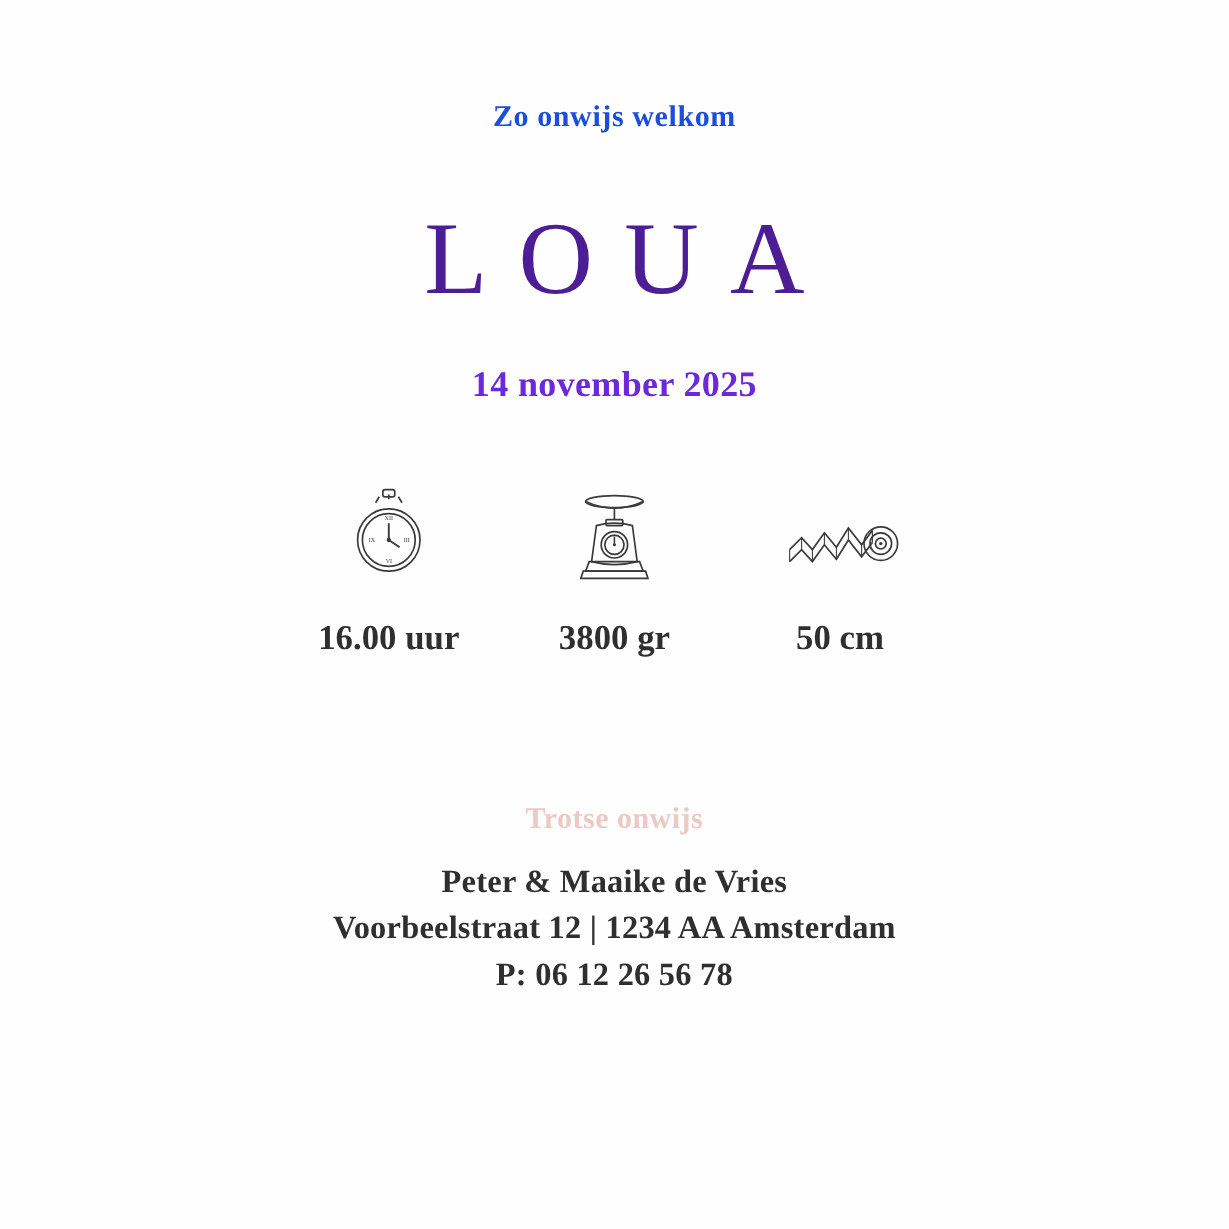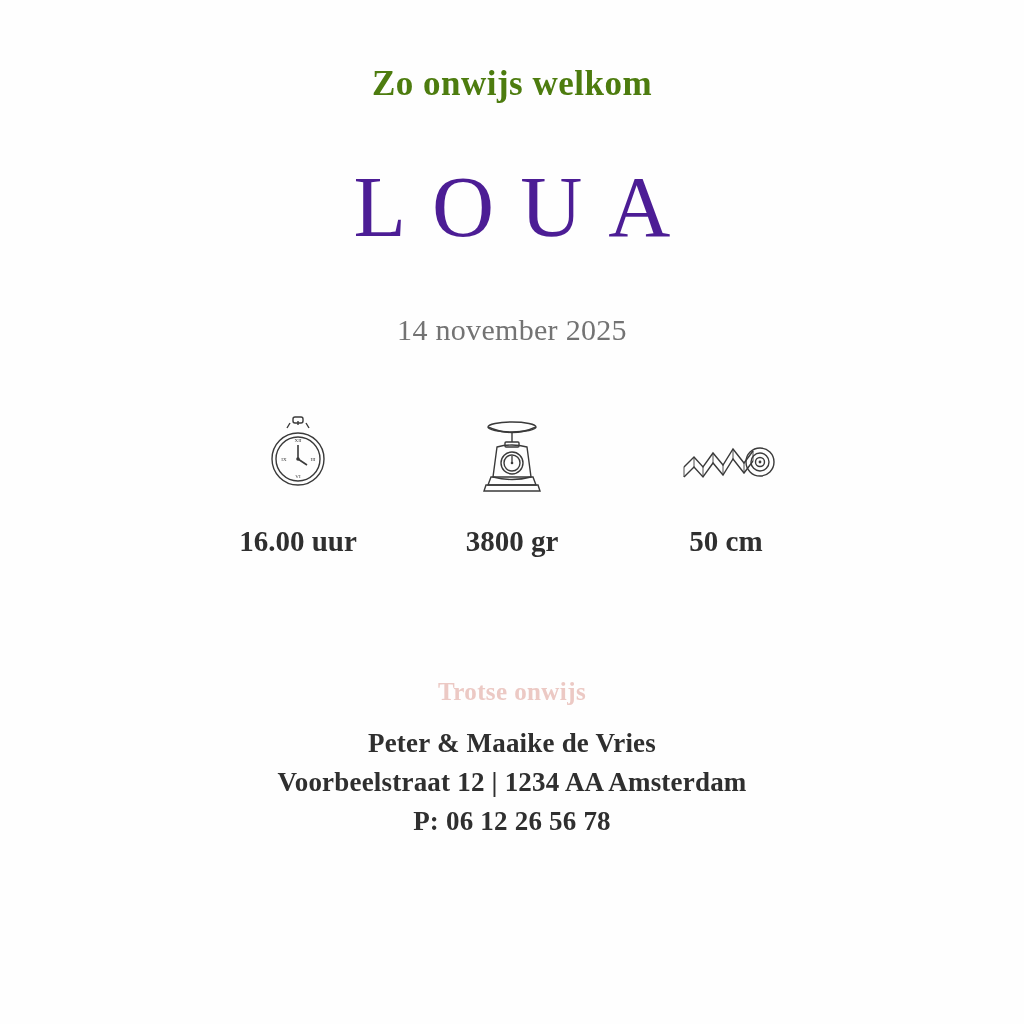--- a/index.html
+++ b/index.html
@@ -17,47 +17,47 @@
   .card {
     position: relative;
     width: 1024px;
     height: 1024px;
     background: #fefefe;
     display: flex;
     flex-direction: column;
     align-items: center;
   }
   .greeting {
-    margin-top: 64px;
-    font-size: 35px;
+    margin-top: 84px;
+    font-size: 25px;
     font-weight: 700;
     letter-spacing: 0.5px;
-    color: #4d7c0f;
+    color: #1d4ed8;
   }
   .baby-name {
     margin-top: 60px;
     font-size: 86px;
     font-weight: 400;
     letter-spacing: 26px;
     text-indent: 26px;
     color: #4c1d95;
     line-height: 1;
   }
   .birth-date {
-    margin-top: 63px;
+    margin-top: 46px;
     font-size: 30px;
-    font-weight: 400;
-    color: #737373;
+    font-weight: 700;
+    color: #6d28d9;
     letter-spacing: 0.3px;
   }
   .stats {
     margin-top: 68px;
     display: flex;
     align-items: flex-end;
-    gap: 54px;
+    gap: 28px;
   }
   .stat {
     display: flex;
     flex-direction: column;
     align-items: center;
     width: 160px;
   }
   .stat-icon {
     height: 82px;
     display: flex;

